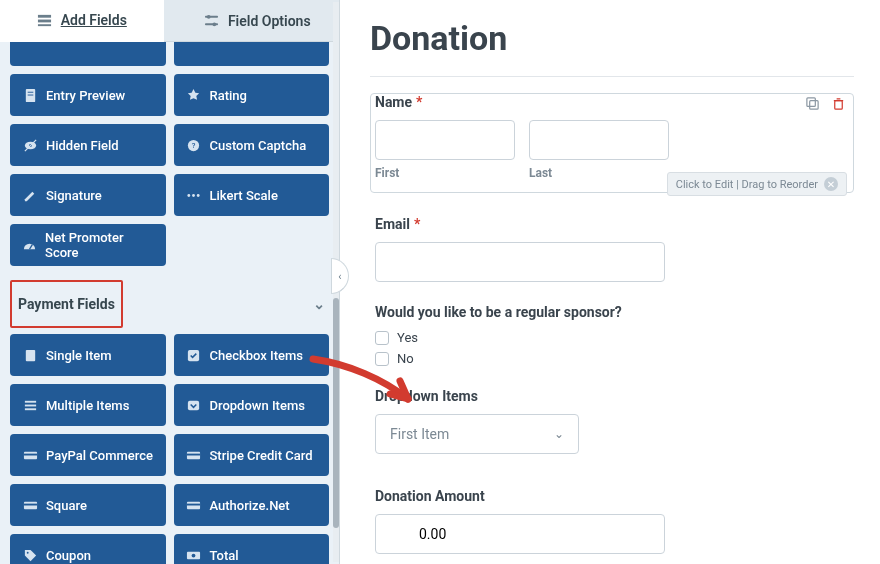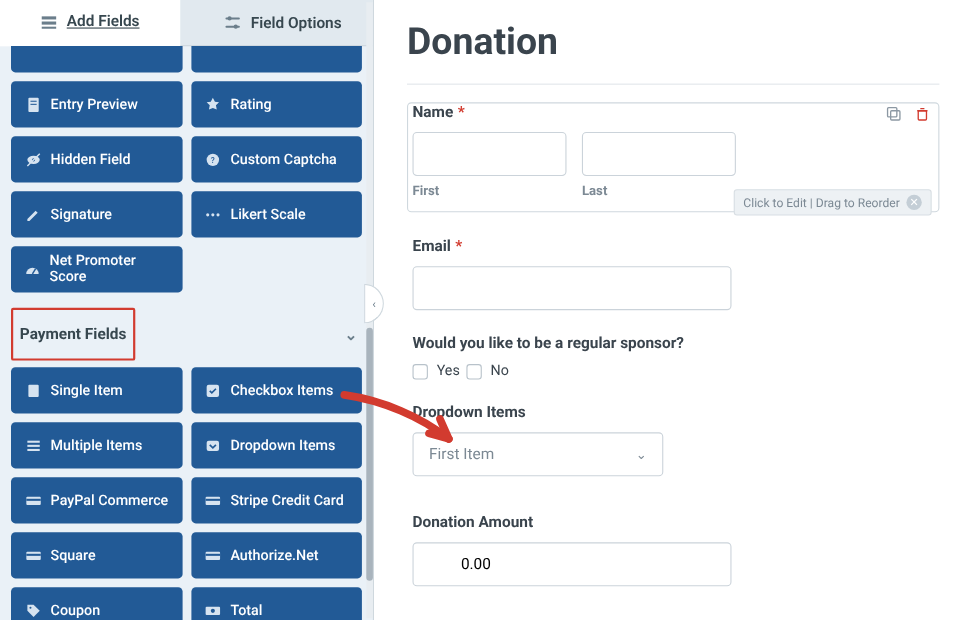--- a/index.html
+++ b/index.html
@@ -23,24 +23,24 @@
 hr.sep{border:none;border-top:1px solid #e2e6ea;margin-bottom:16px;}
 .field-block { border:1px solid transparent; border-radius:4px; padding:0 4px 12px 4px; margin-bottom:8px; position:relative;}
 .field-block.selected { border:1px solid #cfd8de; background:#fff;}
 .flabel { font-size:14px; font-weight:700; color:#3a444d; margin-bottom:10px; display:flex; align-items:center; gap:4px;}
 .req { color:#d23b2f; font-weight:700;}
 .name-row { display:flex; gap:14px;}
 .input { height:40px; border:1px solid #cbd3da; border-radius:4px; background:#fff; width:100%; padding:0 10px; font-size:14px;}
 .input::placeholder{color:#99a4ae;}
 .sub { font-size:12px; color:#7c8994; margin-top:6px;font-weight:bold;}
 .nhalf{flex:0 0 140px;}
-.opts { display:flex; flex-direction:row; gap:6px;}
+.opts { display:flex; flex-direction:column; gap:6px;}
 .opt { display:flex; align-items:center; gap:8px; font-size:13px; color:#3a444d;}
 .opt .cb { width:14px; height:14px; border:1px solid #b8c2ca; border-radius:3px; background:#fff;}
-.select { height:40px; border:1px solid #cbd3da; border-radius:4px; display:flex; align-items:center; justify-content:space-between; padding:0 14px; font-size:14px; color:#7c8994; background:#fff; cursor:pointer; width:228px;}
+.select { height:40px; border:1px solid #cbd3da; border-radius:4px; display:flex; align-items:center; justify-content:space-between; padding:0 14px; font-size:14px; color:#7c8994; background:#fff; cursor:pointer; width:204px;}
 .select .car{font-size:12px;color:#7c8994;}
 .tool-icons{position:absolute; top:0; right:6px; display:flex; gap:8px;}
 .ticon{width:18px;height:18px; display:flex;align-items:center;justify-content:center;font-size:15px;}
 .hint { position:absolute; right:6px; top:78px; background:#edf1f4;border:1px solid #d8dee3; border-radius:3px; padding:4px 8px; font-size:11px; color:#7c8994; display:flex; align-items:center; gap:6px;}
 .hint .x{width:14px;height:14px;border-radius:50%;background:#c4ced6;display:flex;align-items:center;justify-content:center;color:#fff;font-size:10px;}
 .collapse-handle{position:absolute;right:-10px;top:258px;width:18px;height:36px;background:#fff;border:1px solid #cfd8de;border-radius:0 18px 18px 0;display:flex;align-items:center;justify-content:center;font-size:11px;color:#6b7e8b;cursor:pointer;}
 .scrollbar-shadow{position:absolute;right:0;top:2px;width:6px;height:560px;background:#e8edf1;}
 .scrollbar-thumb{position:absolute;right:0;top:298px;width:6px;height:230px;background:#a9b4bd;border-radius:3px;}
 .ico{width:16px;height:16px;display:inline-flex;align-items:center;justify-content:center;color:#d6e3f0;font-size:13px;}
 .ico svg{width:15px;height:15px;fill:#d6e3f0;}

